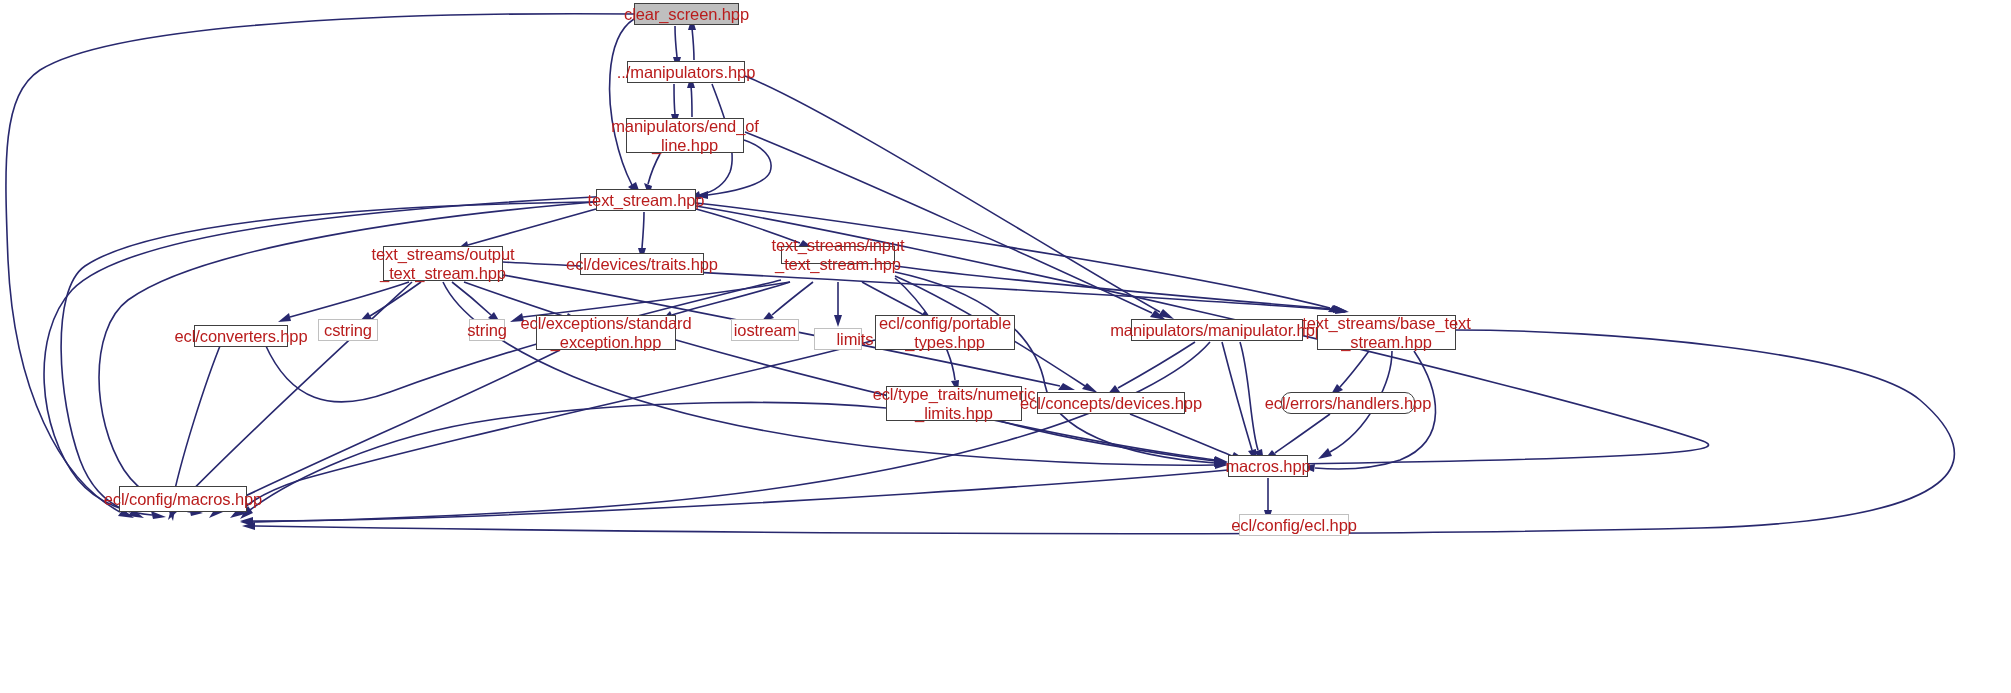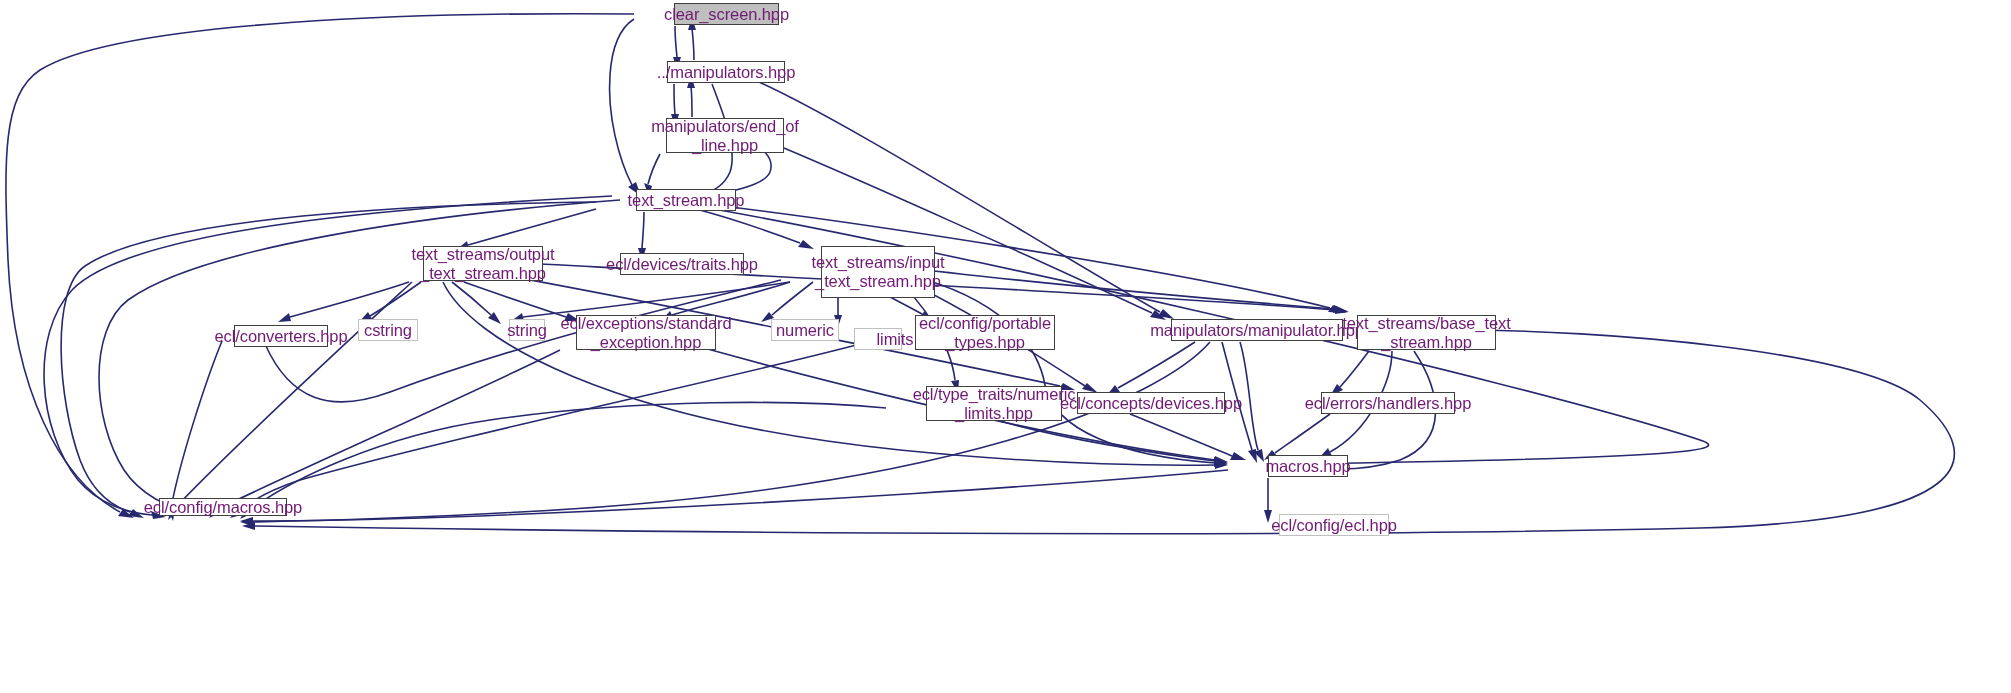--- a/index.html
+++ b/index.html
@@ -33,27 +33,26 @@
     stroke: none;
   }
   .node-box {
     position: absolute;
     box-sizing: border-box;
     display: flex;
     align-items: center;
     justify-content: center;
     text-align: center;
     background: #ffffff;
-    color: #701a75;
+    color: #b91c1c;
     font-size: 16.5px;
     line-height: 1.15;
     letter-spacing: -0.1px;
     white-space: pre-line;
     padding: 0 6px;
-    margin-left: 40px;
   }
   .node-box.project {
     border: 1.7px solid #404040;
   }
   .node-box.system {
     border: 1.4px solid #c0c0c0;
   }
   .node-box.root {
     border: 1.7px solid #404040;
     background: #bfbfbf;
@@ -245,51 +244,51 @@
     <div class="node-box project" style="left:626px; top:118px; width:118px; height:35px;">manipulators/end_of
 _line.hpp</div>
 
     <div class="node-box project" style="left:596px; top:189px; width:100px; height:22px;">text_stream.hpp</div>
 
     <div class="node-box project" style="left:383px; top:246px; width:120px; height:35px;">text_streams/output
 _text_stream.hpp</div>
 
     <div class="node-box project" style="left:580px; top:253px; width:124px; height:22px;">ecl/devices/traits.hpp</div>
 
-    <div class="node-box project" style="left:781px; top:246px; width:114px; height:52px;">text_streams/input
+    <div class="node-box project" style="left:781px; top:246px; width:114px; height:18px;">text_streams/input
 _text_stream.hpp</div>
 
     <div class="node-box project" style="left:194px; top:325px; width:94px; height:22px;">ecl/converters.hpp</div>
 
     <div class="node-box system" style="left:318px; top:319px; width:60px; height:22px;">cstring</div>
 
     <div class="node-box system" style="left:469px; top:319px; width:36px; height:22px;">string</div>
 
     <div class="node-box project" style="left:536px; top:315px; width:140px; height:35px;">ecl/exceptions/standard
 _exception.hpp</div>
 
-    <div class="node-box system" style="left:731px; top:319px; width:68px; height:22px;">numeric</div>
+    <div class="node-box system" style="left:731px; top:319px; width:68px; height:22px;">iostream</div>
 
     <div class="node-box system" style="left:814px; top:328px; width:48px; height:22px;padding-left:40px;">limits</div>
 
     <div class="node-box project" style="left:875px; top:315px; width:140px; height:35px;">ecl/config/portable
 _types.hpp</div>
 
     <div class="node-box project" style="left:1131px; top:319px; width:172px; height:22px;">manipulators/manipulator.hpp</div>
 
     <div class="node-box project" style="left:1317px; top:315px; width:139px; height:35px;">text_streams/base_text
 _stream.hpp</div>
 
     <div class="node-box project" style="left:886px; top:386px; width:136px; height:35px;">ecl/type_traits/numeric
 _limits.hpp</div>
 
     <div class="node-box project" style="left:1037px; top:392px; width:148px; height:22px;">ecl/concepts/devices.hpp</div>
 
-    <div class="node-box project" style="left:1281px; top:392px; width:134px; height:22px;">ecl/errors/handlers.hpp</div>
+    <div class="node-box project" style="left:1281px; top:392px; width:134px; height:22px;border-radius:10px;">ecl/errors/handlers.hpp</div>
 
     <div class="node-box project" style="left:1228px; top:455px; width:80px; height:22px;">macros.hpp</div>
 
-    <div class="node-box project" style="left:119px; top:498px; width:128px; height:18px;">ecl/config/macros.hpp</div>
+    <div class="node-box project" style="left:119px; top:486px; width:128px; height:26px;">ecl/config/macros.hpp</div>
 
     <div class="node-box system" style="left:1239px; top:514px; width:110px; height:22px;">ecl/config/ecl.hpp</div>
 
   </div>
 </div>
 
 </body></html>

